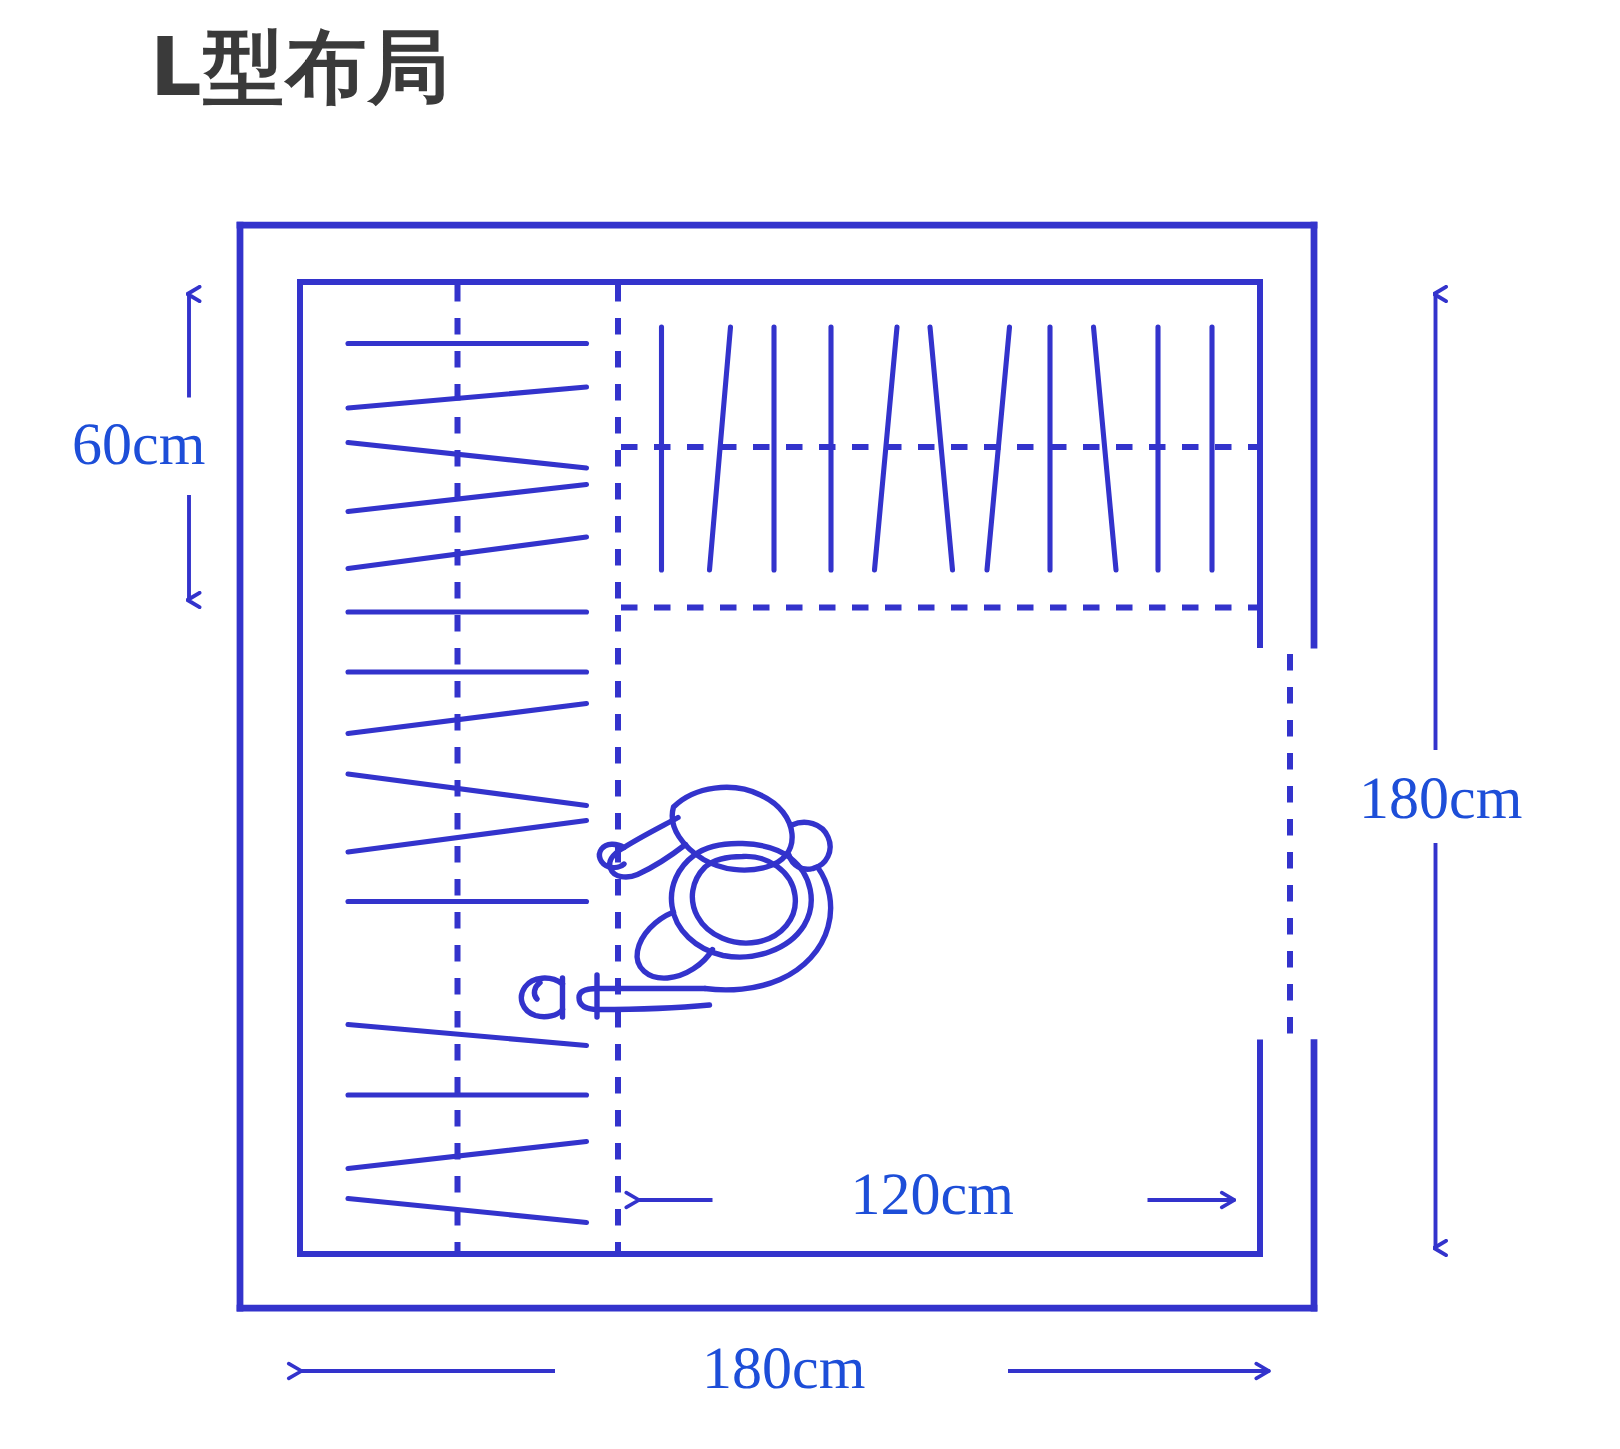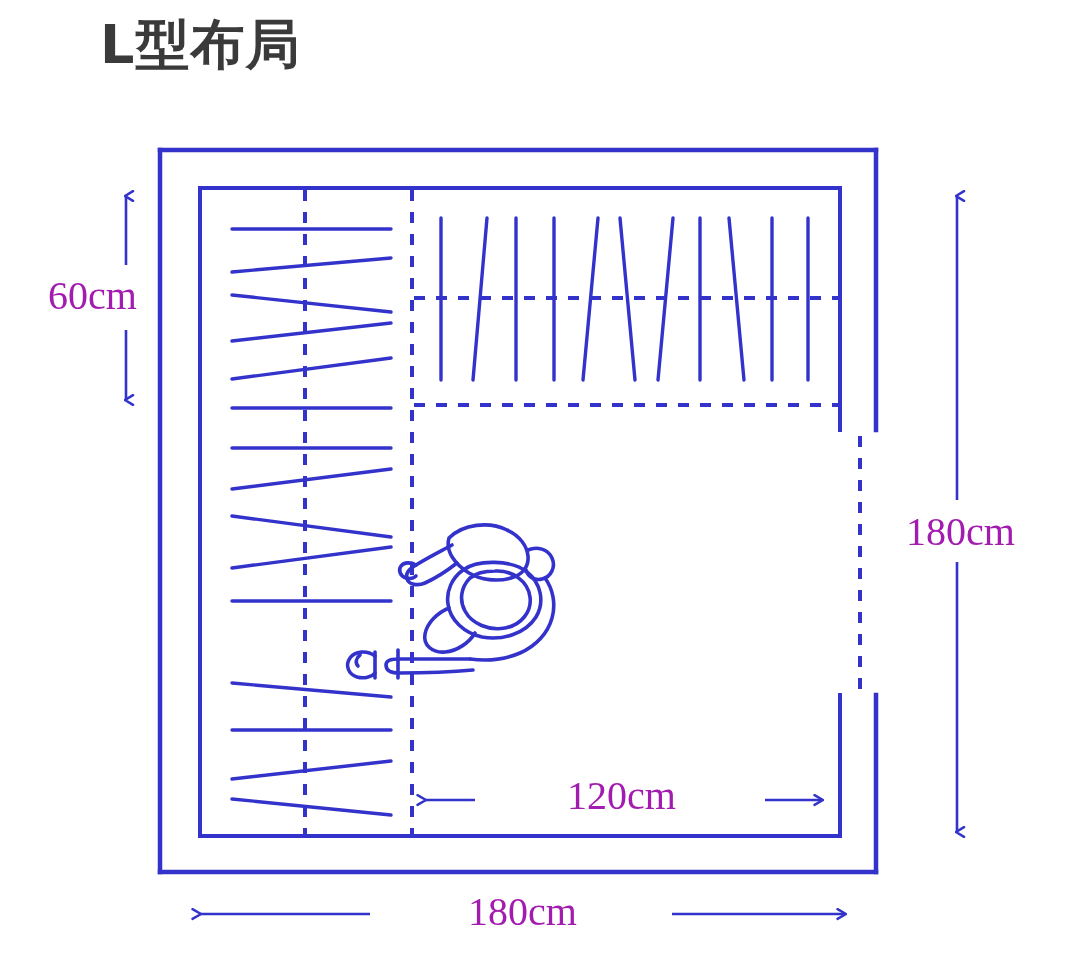--- a/index.html
+++ b/index.html
@@ -31,21 +31,21 @@
     font-family: "DejaVu Sans", "Liberation Sans", sans-serif;
     white-space: nowrap;
   }
   #floorplan-svg {
     position: absolute;
     left: 0;
     top: 0;
   }
   .dim-label {
     position: absolute;
-    color: #a21caf;
+    color: #1d4ed8;
     font-family: "Liberation Serif", "DejaVu Serif", serif;
     white-space: nowrap;
   }
   #label-60cm {
     left: 48px;
     top: 272px;
     font-size: 40px;
   }
   #label-180cm-right {
     left: 906px;

